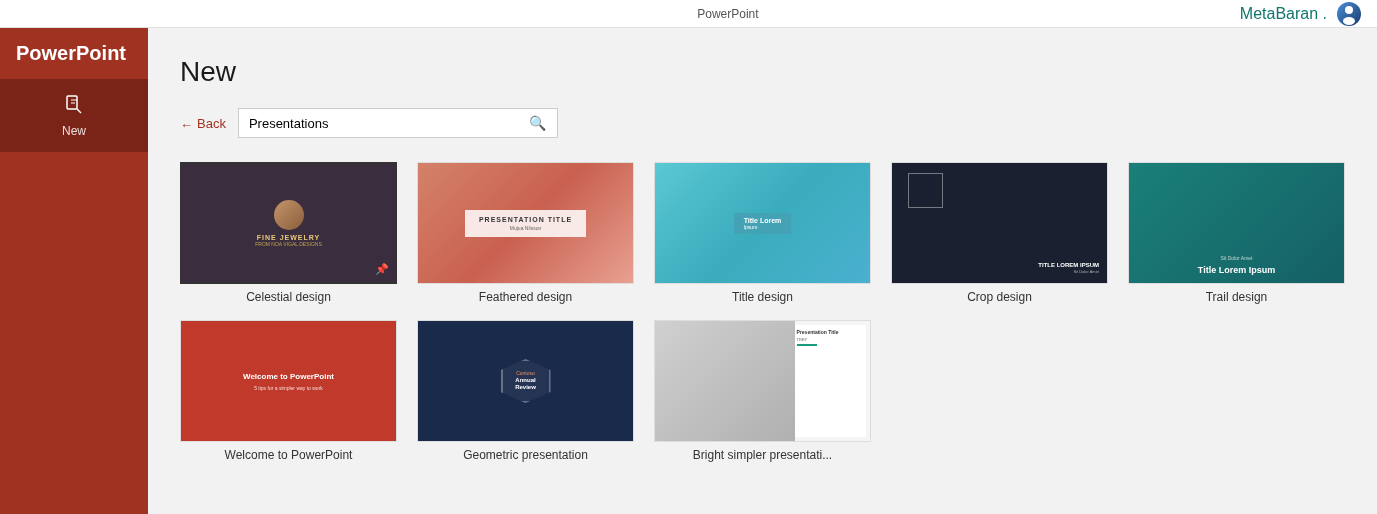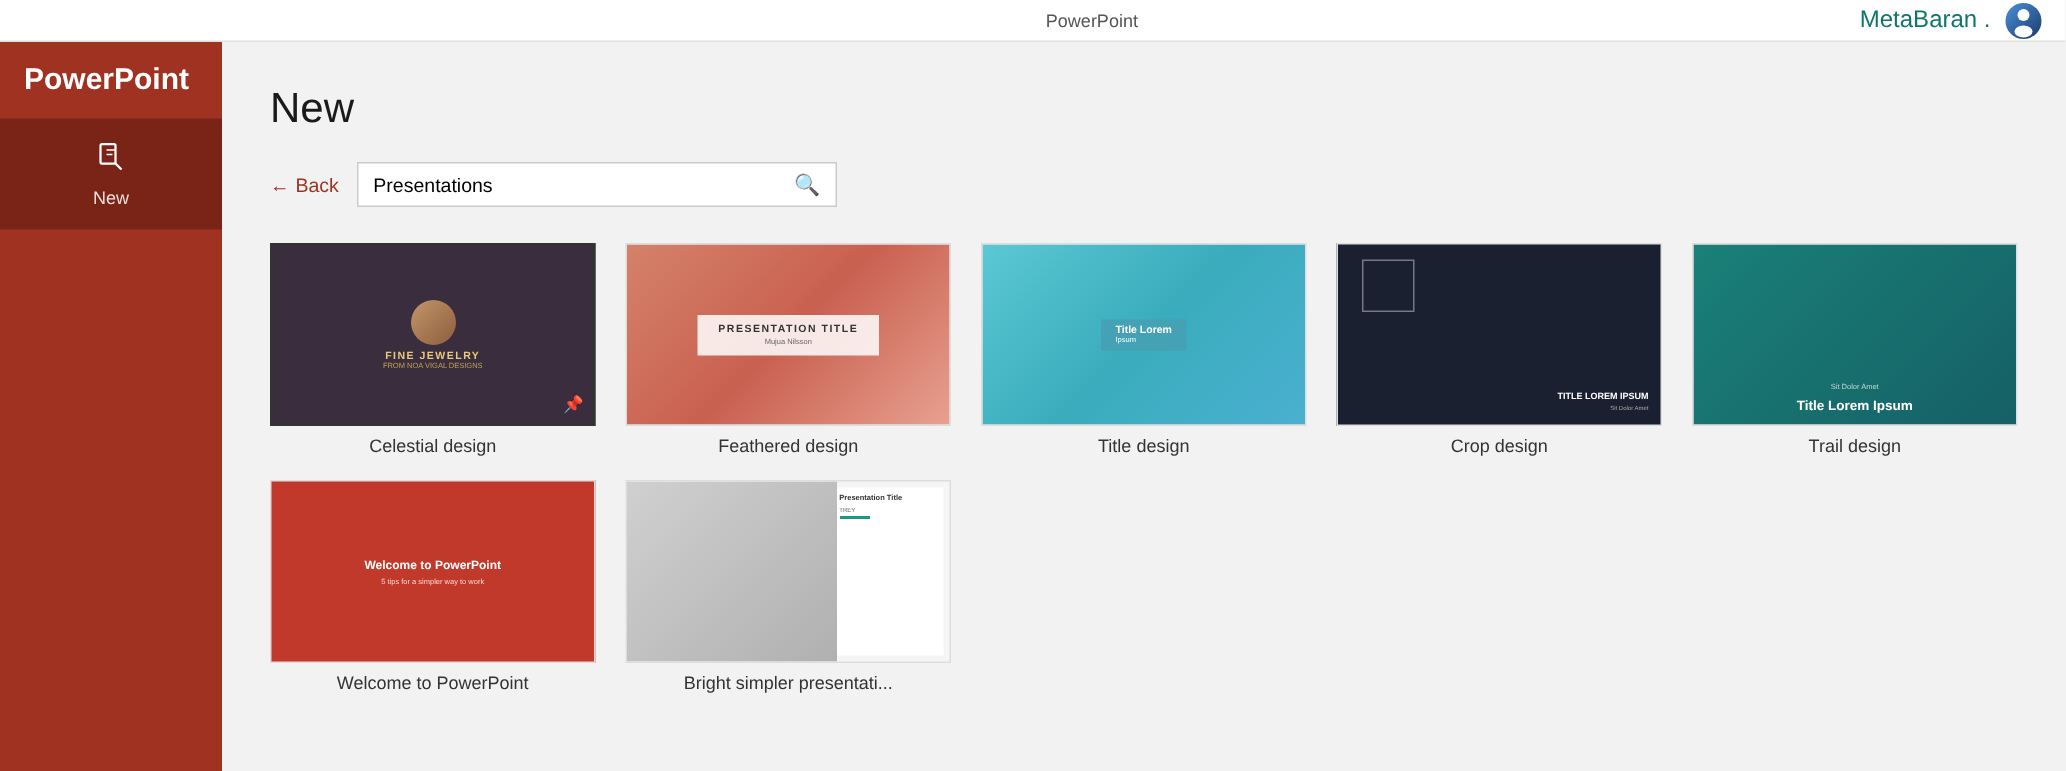--- a/index.html
+++ b/index.html
@@ -400,20 +400,31 @@
 
 
       <div class="template-item">
         <div class="template-thumb thumb-welcome">
           <div class="welcome-title">Welcome to PowerPoint</div>
           <div class="welcome-sub">5 tips for a simpler way to work</div>
         </div>
         <span class="template-label">Welcome to PowerPoint</span>
       </div>
 
+      <div class="template-item">
+        <div class="template-thumb thumb-geometric">
+          <div class="geo-hexagon">
+            <div style="text-align:center;font-size:6px;color:white;padding:4px;">
+              <div style="font-size:5px;color:#e89060;">Contoso</div>
+              <div style="font-weight:bold;">Annual<br>Review</div>
+            </div>
+          </div>
+        </div>
+        <span class="template-label">Geometric presentation</span>
+      </div>
 
       <div class="template-item">
         <div class="template-thumb thumb-bright">
           <div class="bright-img-area">
             
           </div>
           <div class="bright-text-area">
             <div class="bright-title">Presentation Title</div>
             <div class="bright-author">TREY</div>
             <div class="bright-line"></div>

